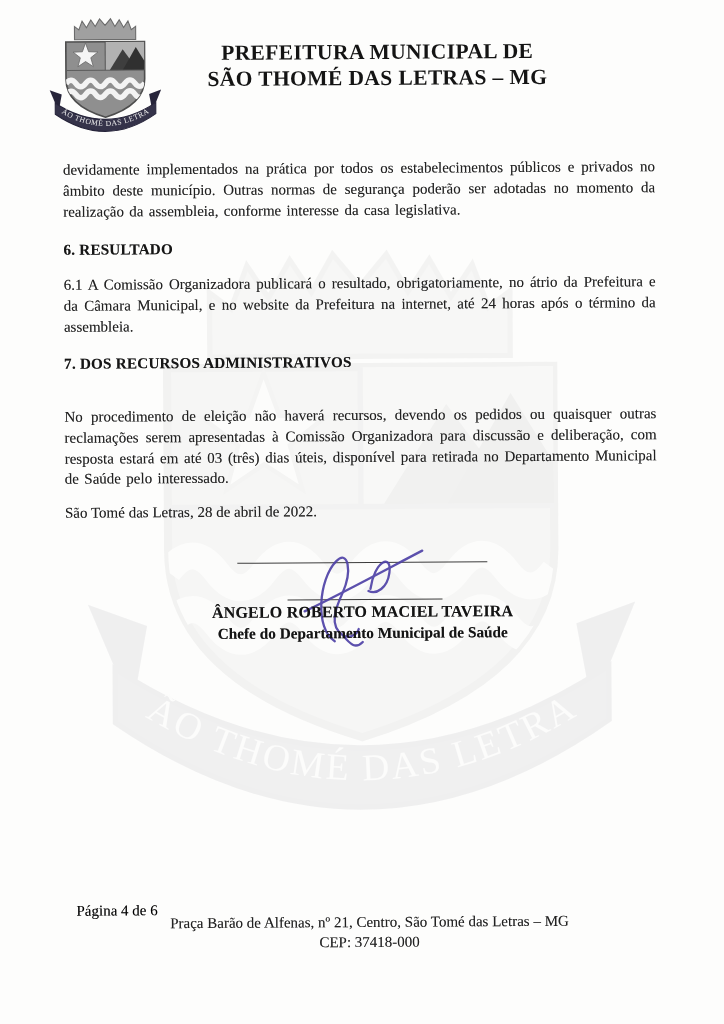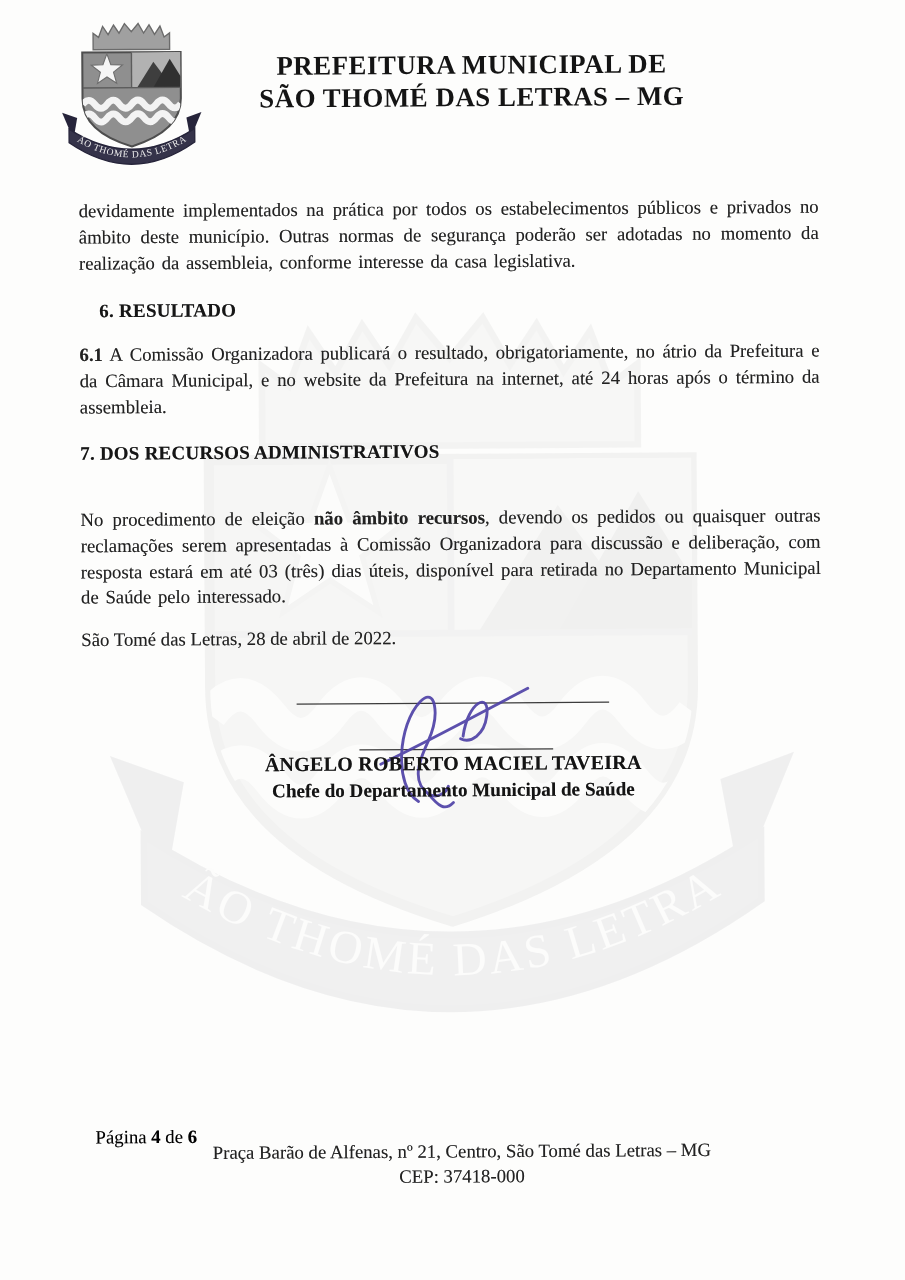--- a/index.html
+++ b/index.html
@@ -29,27 +29,27 @@
     word-spacing:1.6px;color:#222;
     text-shadow:0 0 0.4px rgba(50,50,50,0.45);
   }
   .heading{
     position:absolute;left:65px;
     font-size:15.2px;font-weight:bold;color:#161616;
     letter-spacing:0.2px;
     text-shadow:0 0 0.4px rgba(40,40,40,0.5);
   }
   .p-intro{top:143px;}
-  .h-6{top:224px;margin-left:16px;}
+  .h-6{top:224px;}
   .p-61{top:258px;}
   .h-7{top:338px;}
   .p-rec{top:390px;}
   .date-line{position:absolute;left:65px;top:488px;font-size:15px;color:#222;
     text-shadow:0 0 0.4px rgba(50,50,50,0.45);}
-  .bold-inline{font-weight:bold;}
+  .bold-inline{font-weight:normal;}
 
   
   .sig-rule-long{position:absolute;left:237px;top:562px;width:250px;height:0;border-top:1.4px solid #3c3c3c;}
   .sig-rule-short{position:absolute;left:287px;top:599px;width:155px;height:0;border-top:1.4px solid #3c3c3c;}
   .sig-ink{position:absolute;left:292px;top:541px;width:138px;height:112px;}
   .sig-name{position:absolute;left:162px;top:603px;width:400px;text-align:center;
     font-weight:bold;font-size:16px;color:#141414;letter-spacing:0.2px;
     text-shadow:0 0 0.4px rgba(40,40,40,0.5);}
   .sig-role{position:absolute;left:162px;top:624px;width:400px;text-align:center;
     font-weight:bold;font-size:15.3px;color:#141414;
@@ -132,21 +132,21 @@
     </div>
 
     <p class="para p-intro">devidamente implementados na prática por todos os estabelecimentos públicos e privados no âmbito deste município. Outras normas de segurança poderão ser adotadas no momento da realização da assembleia, conforme interesse da casa legislativa.</p>
 
     <h3 class="heading h-6">6. RESULTADO</h3>
 
     <p class="para p-61"><span class="bold-inline">6.1</span><span> A Comissão Organizadora publicará o resultado, obrigatoriamente, no átrio da Prefeitura e da Câmara Municipal, e no website da Prefeitura na internet, até 24 horas após o término da assembleia.</span></p>
 
     <h3 class="heading h-7">7. DOS RECURSOS ADMINISTRATIVOS</h3>
 
-    <p class="para p-rec"><span>No procedimento de eleição</span><span class="bold-inline"> não âmbito recursos</span><span>, devendo os pedidos ou quaisquer outras reclamações serem apresentadas à Comissão Organizadora para discussão e deliberação, com resposta estará em até 03 (três) dias úteis, disponível para retirada no Departamento Municipal de Saúde pelo interessado.</span></p>
+    <p class="para p-rec"><span>No procedimento de eleição</span><span class="bold-inline"> não haverá recursos</span><span>, devendo os pedidos ou quaisquer outras reclamações serem apresentadas à Comissão Organizadora para discussão e deliberação, com resposta estará em até 03 (três) dias úteis, disponível para retirada no Departamento Municipal de Saúde pelo interessado.</span></p>
 
     <p class="date-line">São Tomé das Letras, 28 de abril de 2022.</p>
 
     <div class="sig-rule-long"></div>
     <div class="sig-rule-short"></div>
     <svg class="sig-ink" viewBox="0 0 138 112" aria-hidden="true">
       <g fill="none" stroke="#4f42a6" stroke-width="2.3" stroke-linecap="round" opacity="0.92">
         <path d="M42,100 C22,88 26,38 44,20 C56,8 60,30 50,52 C43,67 36,84 50,94 C56,98 64,94 66,88"></path>
         <path d="M78,48 C82,20 100,12 97,32 C95,47 84,54 76,50"></path>
         <path d="M12,70 C50,52 95,28 130,10"></path>

